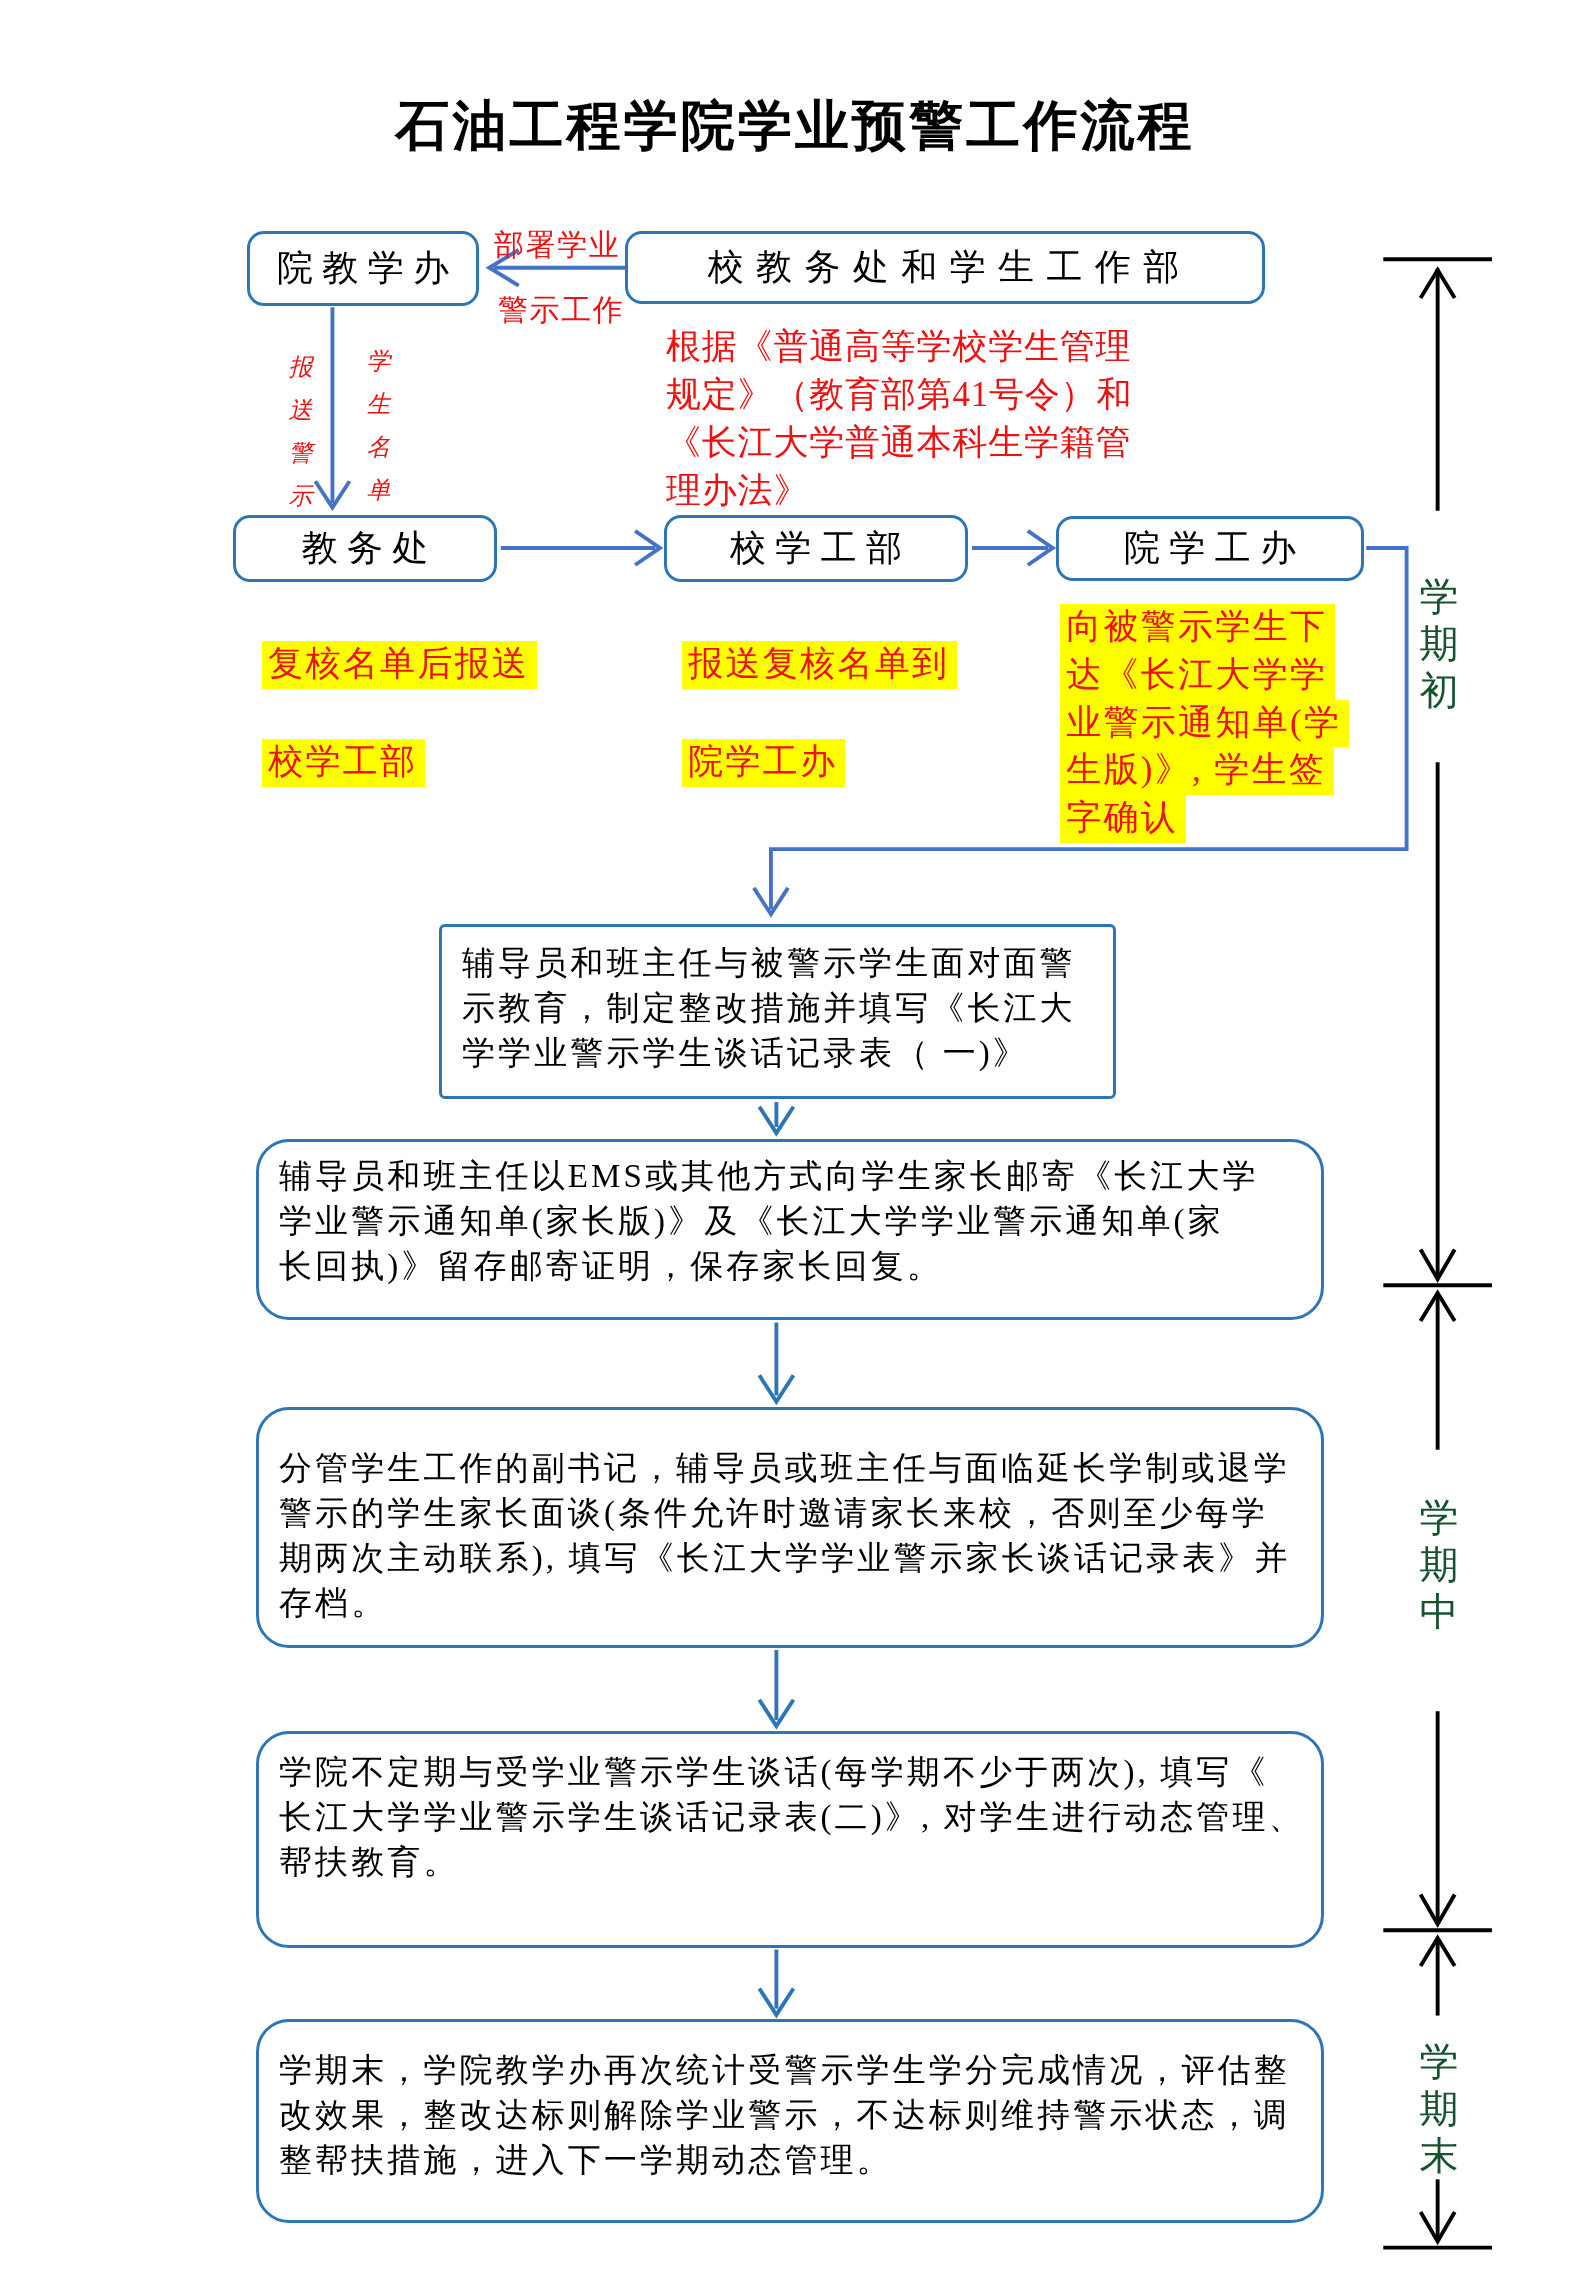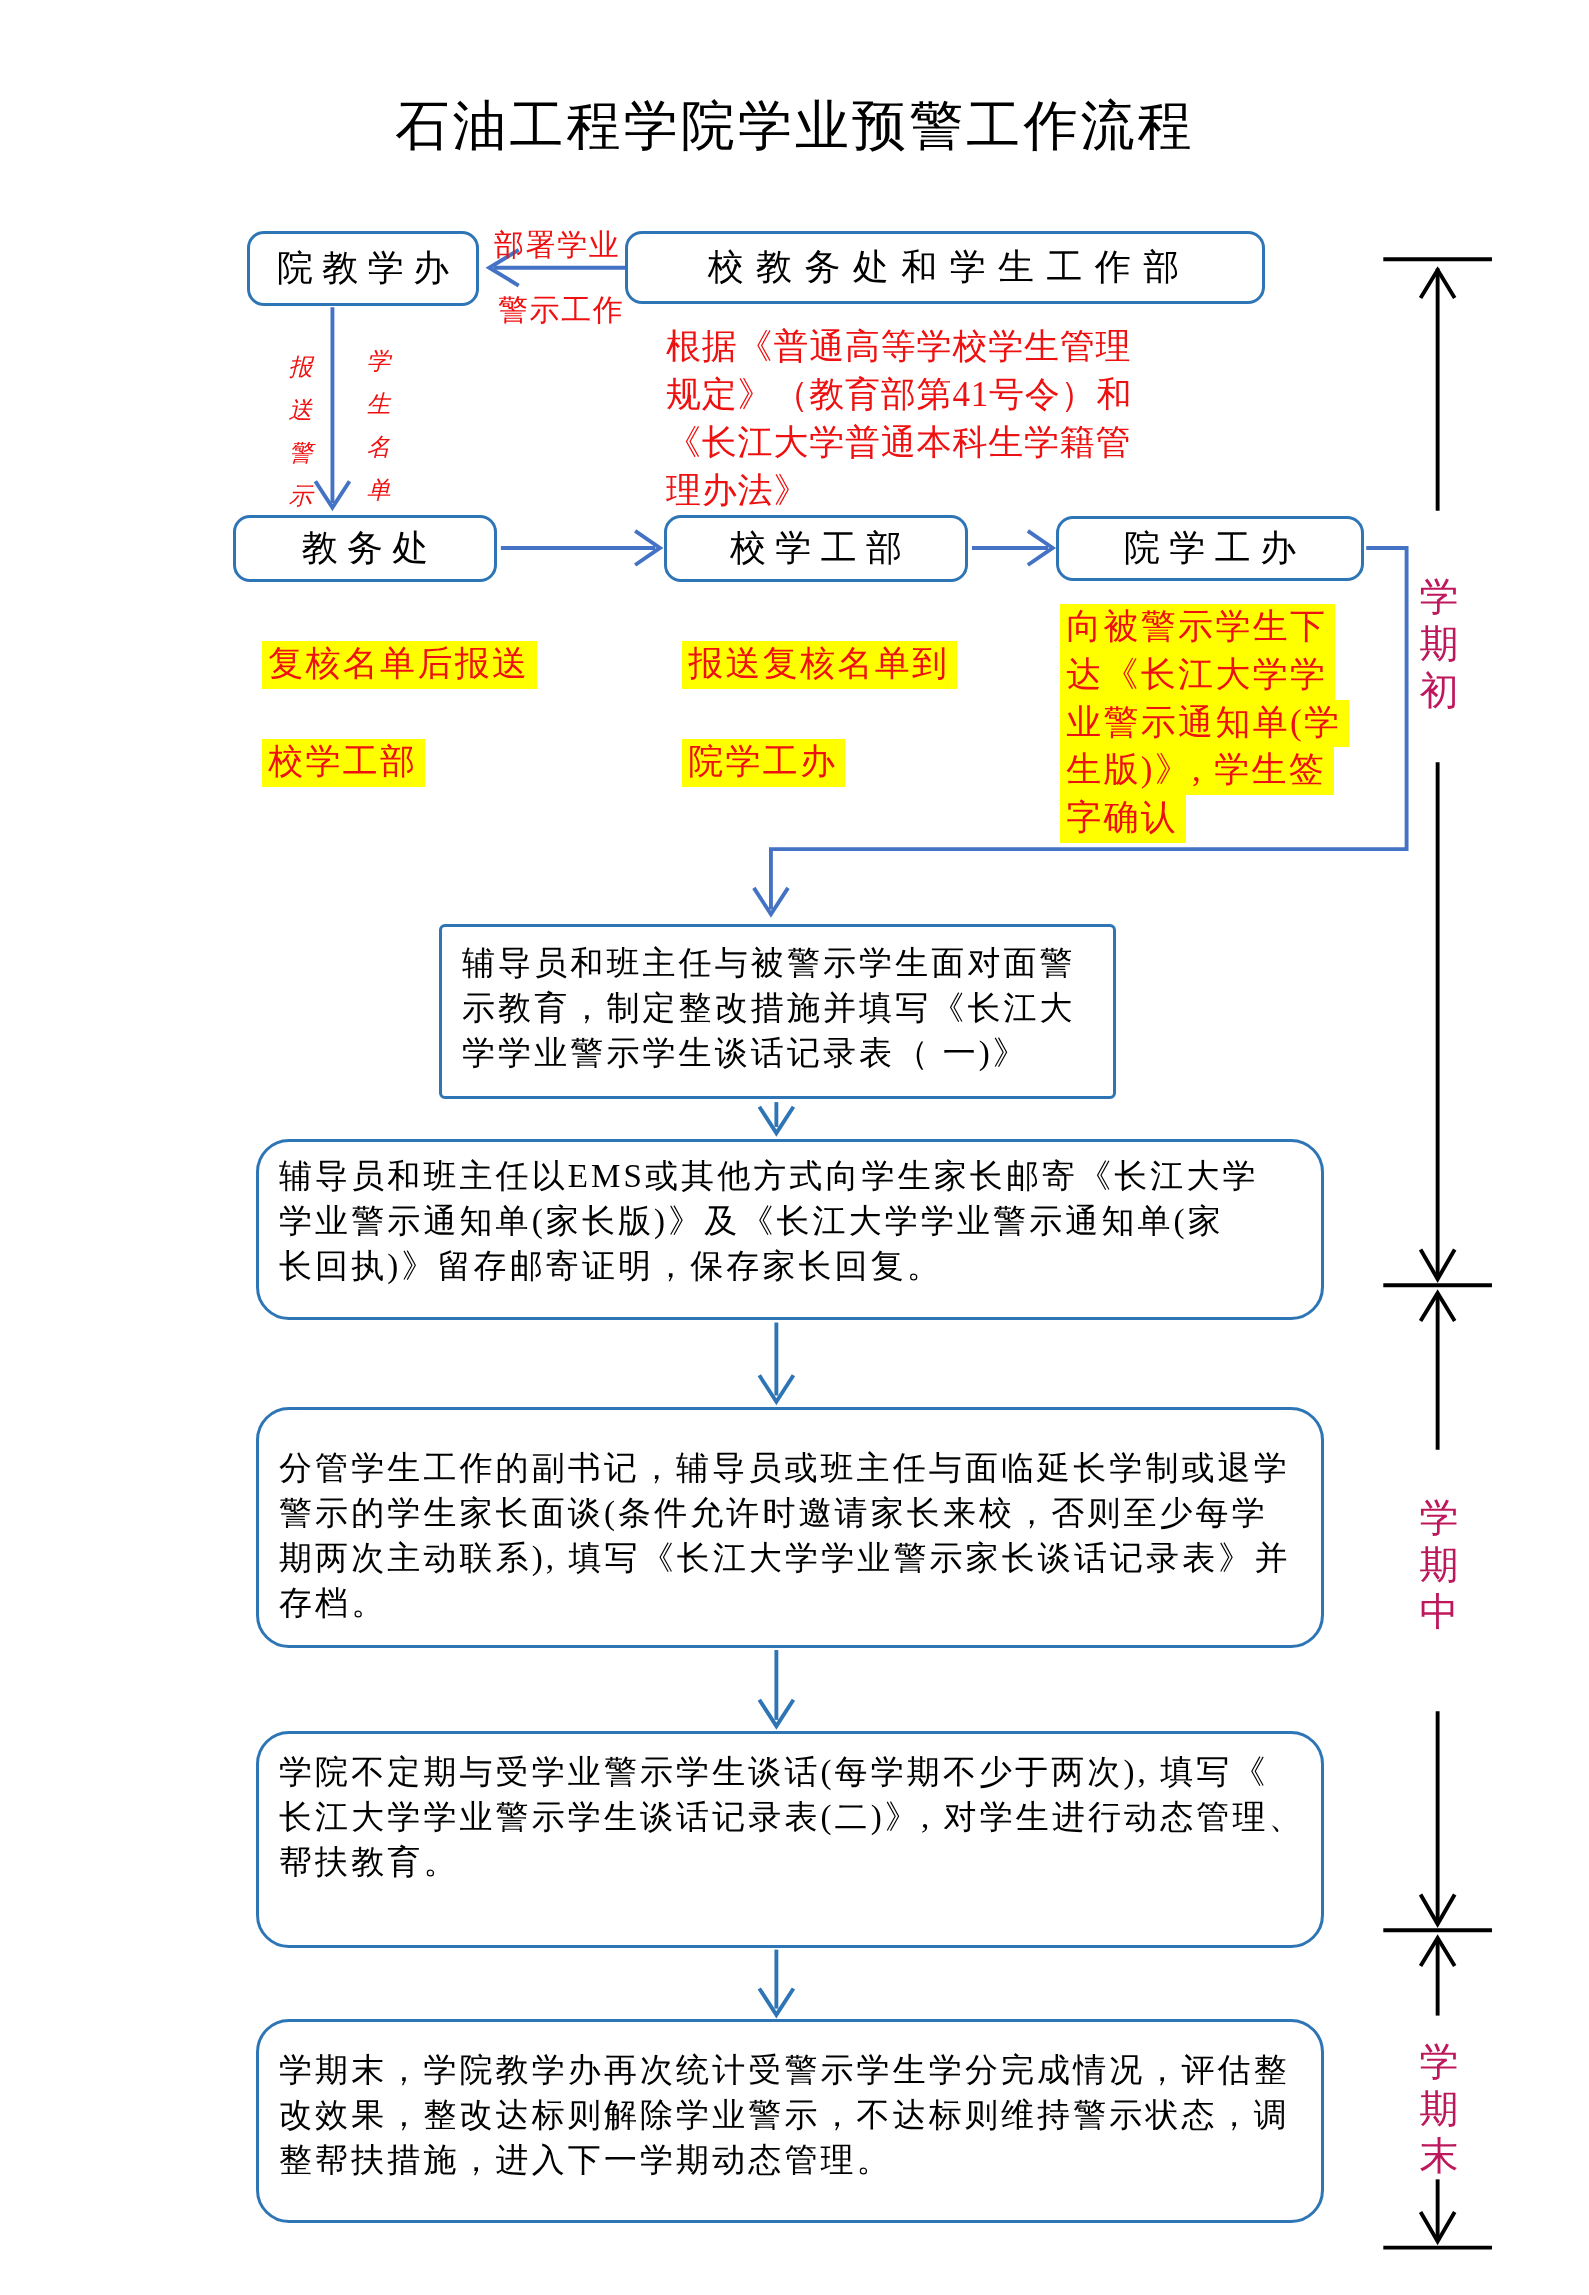--- a/index.html
+++ b/index.html
@@ -7,21 +7,21 @@
     position:relative;
     width:1590px;height:2295px;
     background:#ffffff;
     font-family:"Liberation Serif","DejaVu Serif",serif;
     overflow:hidden;
   }
   svg.layer{position:absolute;left:0;top:0;pointer-events:none;}
   .title{
     position:absolute;left:0;top:90px;width:1590px;
     text-align:center;font-family:"Liberation Sans","DejaVu Sans",sans-serif;
-    font-weight:normal;font-size:54px;letter-spacing:3.1px;color:#000;
+    font-weight:bold;font-size:54px;letter-spacing:3.1px;color:#000;
   }
   .node{
     position:absolute;box-sizing:border-box;
     border:3.9px solid #2E75B6;border-radius:17px;background:#fff;
     display:flex;align-items:center;justify-content:center;
     color:#000;font-size:36px;letter-spacing:9.3px;text-indent:9.3px;
     white-space:nowrap;
   }
   .bignode{
     position:absolute;box-sizing:border-box;
@@ -35,21 +35,21 @@
   .redpara{
     position:absolute;left:666px;top:323px;
     color:#EE1111;font-size:35px;line-height:48px;letter-spacing:0.8px;
   }
   .redpara .ln{white-space:nowrap;}
   .vlabel{
     position:absolute;width:39px;color:#EE1111;font-size:24px;line-height:43px;
     word-break:break-all;text-align:center;font-style:italic;
   }
   .vblack{
-    position:absolute;width:42px;color:#be185d;font-size:39px;line-height:47px;
+    position:absolute;width:42px;color:#14532d;font-size:39px;line-height:47px;
     word-break:break-all;text-align:center;
   }
   .note{
     position:absolute;display:flex;flex-direction:column;align-items:flex-start;
   }
   .note .hl{
     display:inline-block;background:#FFFF00;color:#EE1111;
     font-size:35px;line-height:40px;letter-spacing:2.3px;
     padding:3.1px 7.8px 4.7px 6.2px;white-space:nowrap;
   }

